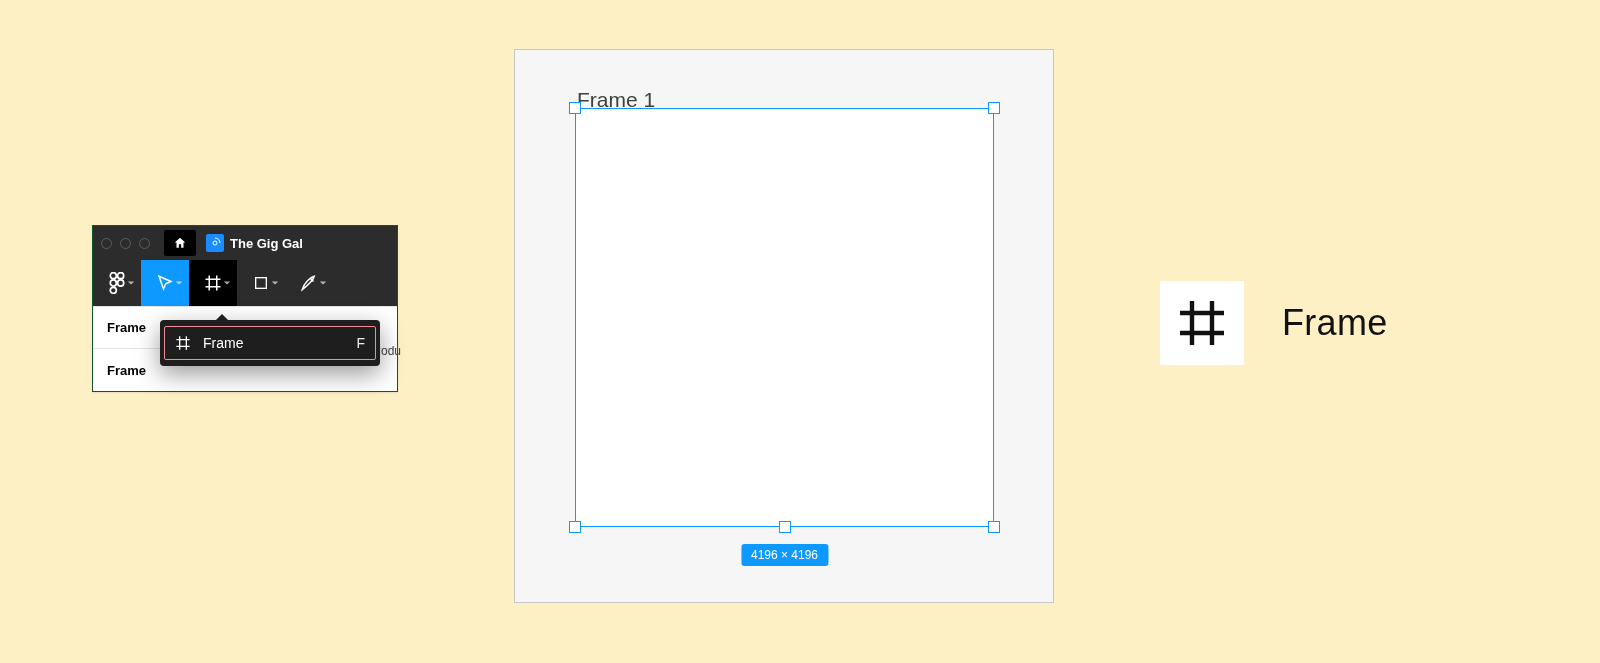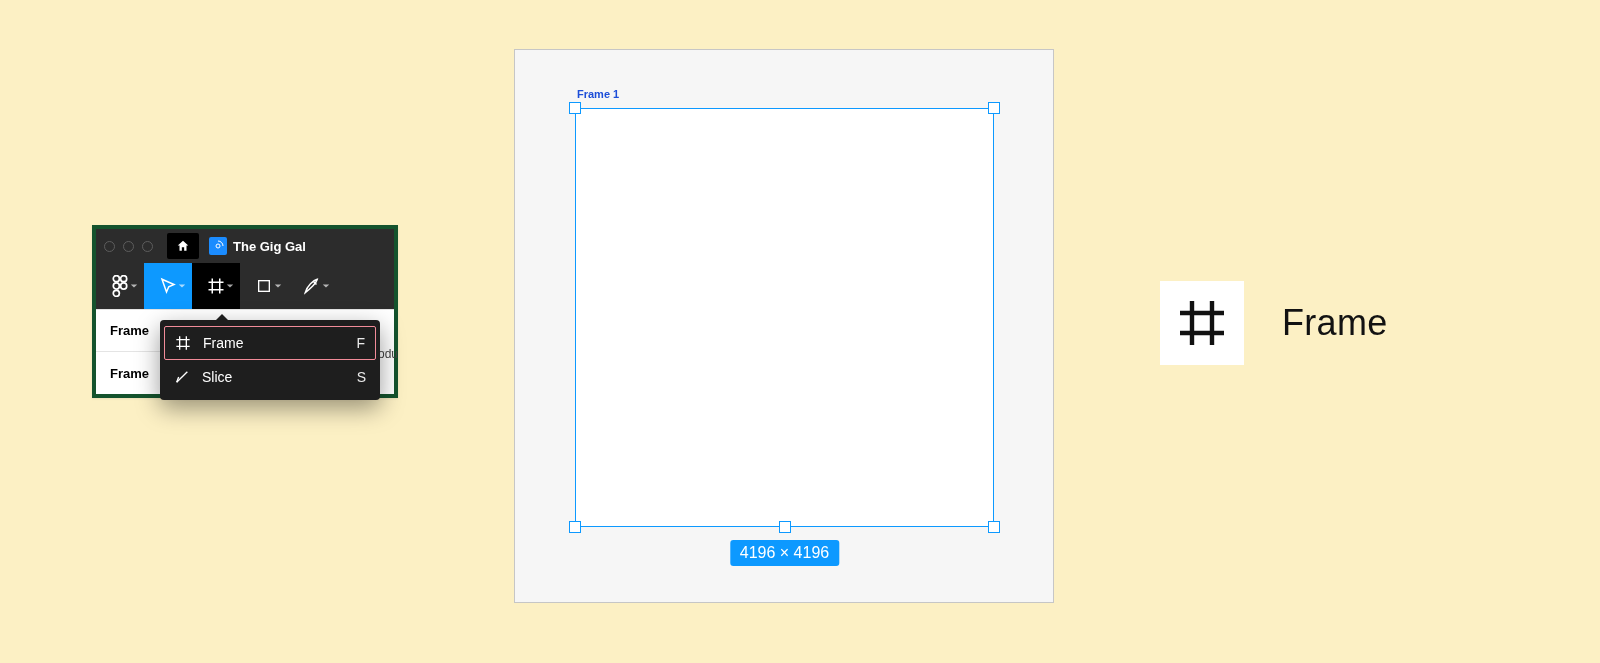--- a/index.html
+++ b/index.html
@@ -8,21 +8,21 @@
     width:1600px; height:663px;
     background:#fcf0c4;
     font-family: -apple-system, "Segoe UI", "Helvetica Neue", Arial, sans-serif;
     position:relative; overflow:hidden;
   }
 
   
   .figma-snip {
     position:absolute; left:92px; top:225px;
     width:306px;
-    border:4px solid #14532d;
+    border:1px solid #14532d;
     background:#fff;
     box-shadow:0 1px 2px rgba(0,0,0,.08);
   }
   .titlebar {
     height:34px; background:#2c2c2c;
     display:flex; align-items:center;
     padding:0 8px; color:#fff;
     font-size:13px; font-weight:600;
   }
   .traffic { display:flex; gap:8px; padding-right:14px; }
@@ -92,42 +92,42 @@
   }
 
   
   .canvas {
     position:absolute; left:514px; top:49px;
     width:540px; height:554px;
     background:#f6f6f6; border:1px solid #c6c6c6;
   }
   .frame-label{
     position:absolute; left:62px; top:38px;
-    color:#1d4ed8; font-size:11px; font-weight:700;
+    color:#404040; font-size:21px; font-weight:400;
   }
   .sel-rect{
     position:absolute; left:61px; top:59px;
     width:417px; height:417px;
     background:#fff;
     outline:1px solid #0d99ff;
   }
   .handle{
     position:absolute; width:12px; height:12px; background:#fff;
     border:1px solid #0d99ff;
   }
   .h-tl{ left:-7px; top:-7px; }
   .h-tr{ right:-7px; top:-7px; }
   .h-bl{ left:-7px; bottom:-7px; }
   .h-br{ right:-7px; bottom:-7px; }
   .h-mb{ left:50%; transform:translateX(-50%); bottom:-7px; }
   .dim-badge{
     position:absolute; left:50%; transform:translateX(-50%);
     bottom:-40px;
     background:#0d99ff; color:#fff; border-radius:3px;
-    font-size:16px; font-weight:500; padding:4px 10px;
+    font-size:12px; font-weight:500; padding:4px 10px;
   }
 
   
   .right-combo{
     position:absolute; left:1160px; top:281px;
     display:flex; align-items:center; gap:38px;
   }
   .icon-tile{
     width:84px; height:84px; background:#fff;
     display:flex; align-items:center; justify-content:center;
@@ -229,28 +229,20 @@
 </div>
 
 <div class="dropdown">
   <div class="dd-item highlight">
     <svg width="16" height="16" viewBox="0 0 24 24" fill="none" stroke="#fff" stroke-width="2">
         <path d="M7 2v20M17 2v20M2 7h20M2 17h20"></path>
       </svg>
     <span>Frame</span>
     <span class="key">F</span>
   </div>
-  <div class="dd-item">
-    <svg width="16" height="16" viewBox="0 0 24 24" fill="none" stroke="#fff" stroke-width="2">
-        <path d="M4 20L20 4"></path>
-        <path d="M4 20l3-8"></path>
-      </svg>
-    <span>Slice</span>
-    <span class="key">S</span>
-  </div>
 </div>
 
 <div class="canvas">
   <div class="frame-label">Frame 1</div>
   <div class="sel-rect">
     <div class="handle h-tl"></div>
     <div class="handle h-tr"></div>
     <div class="handle h-bl"></div>
     <div class="handle h-br"></div>
     <div class="handle h-mb"></div>

